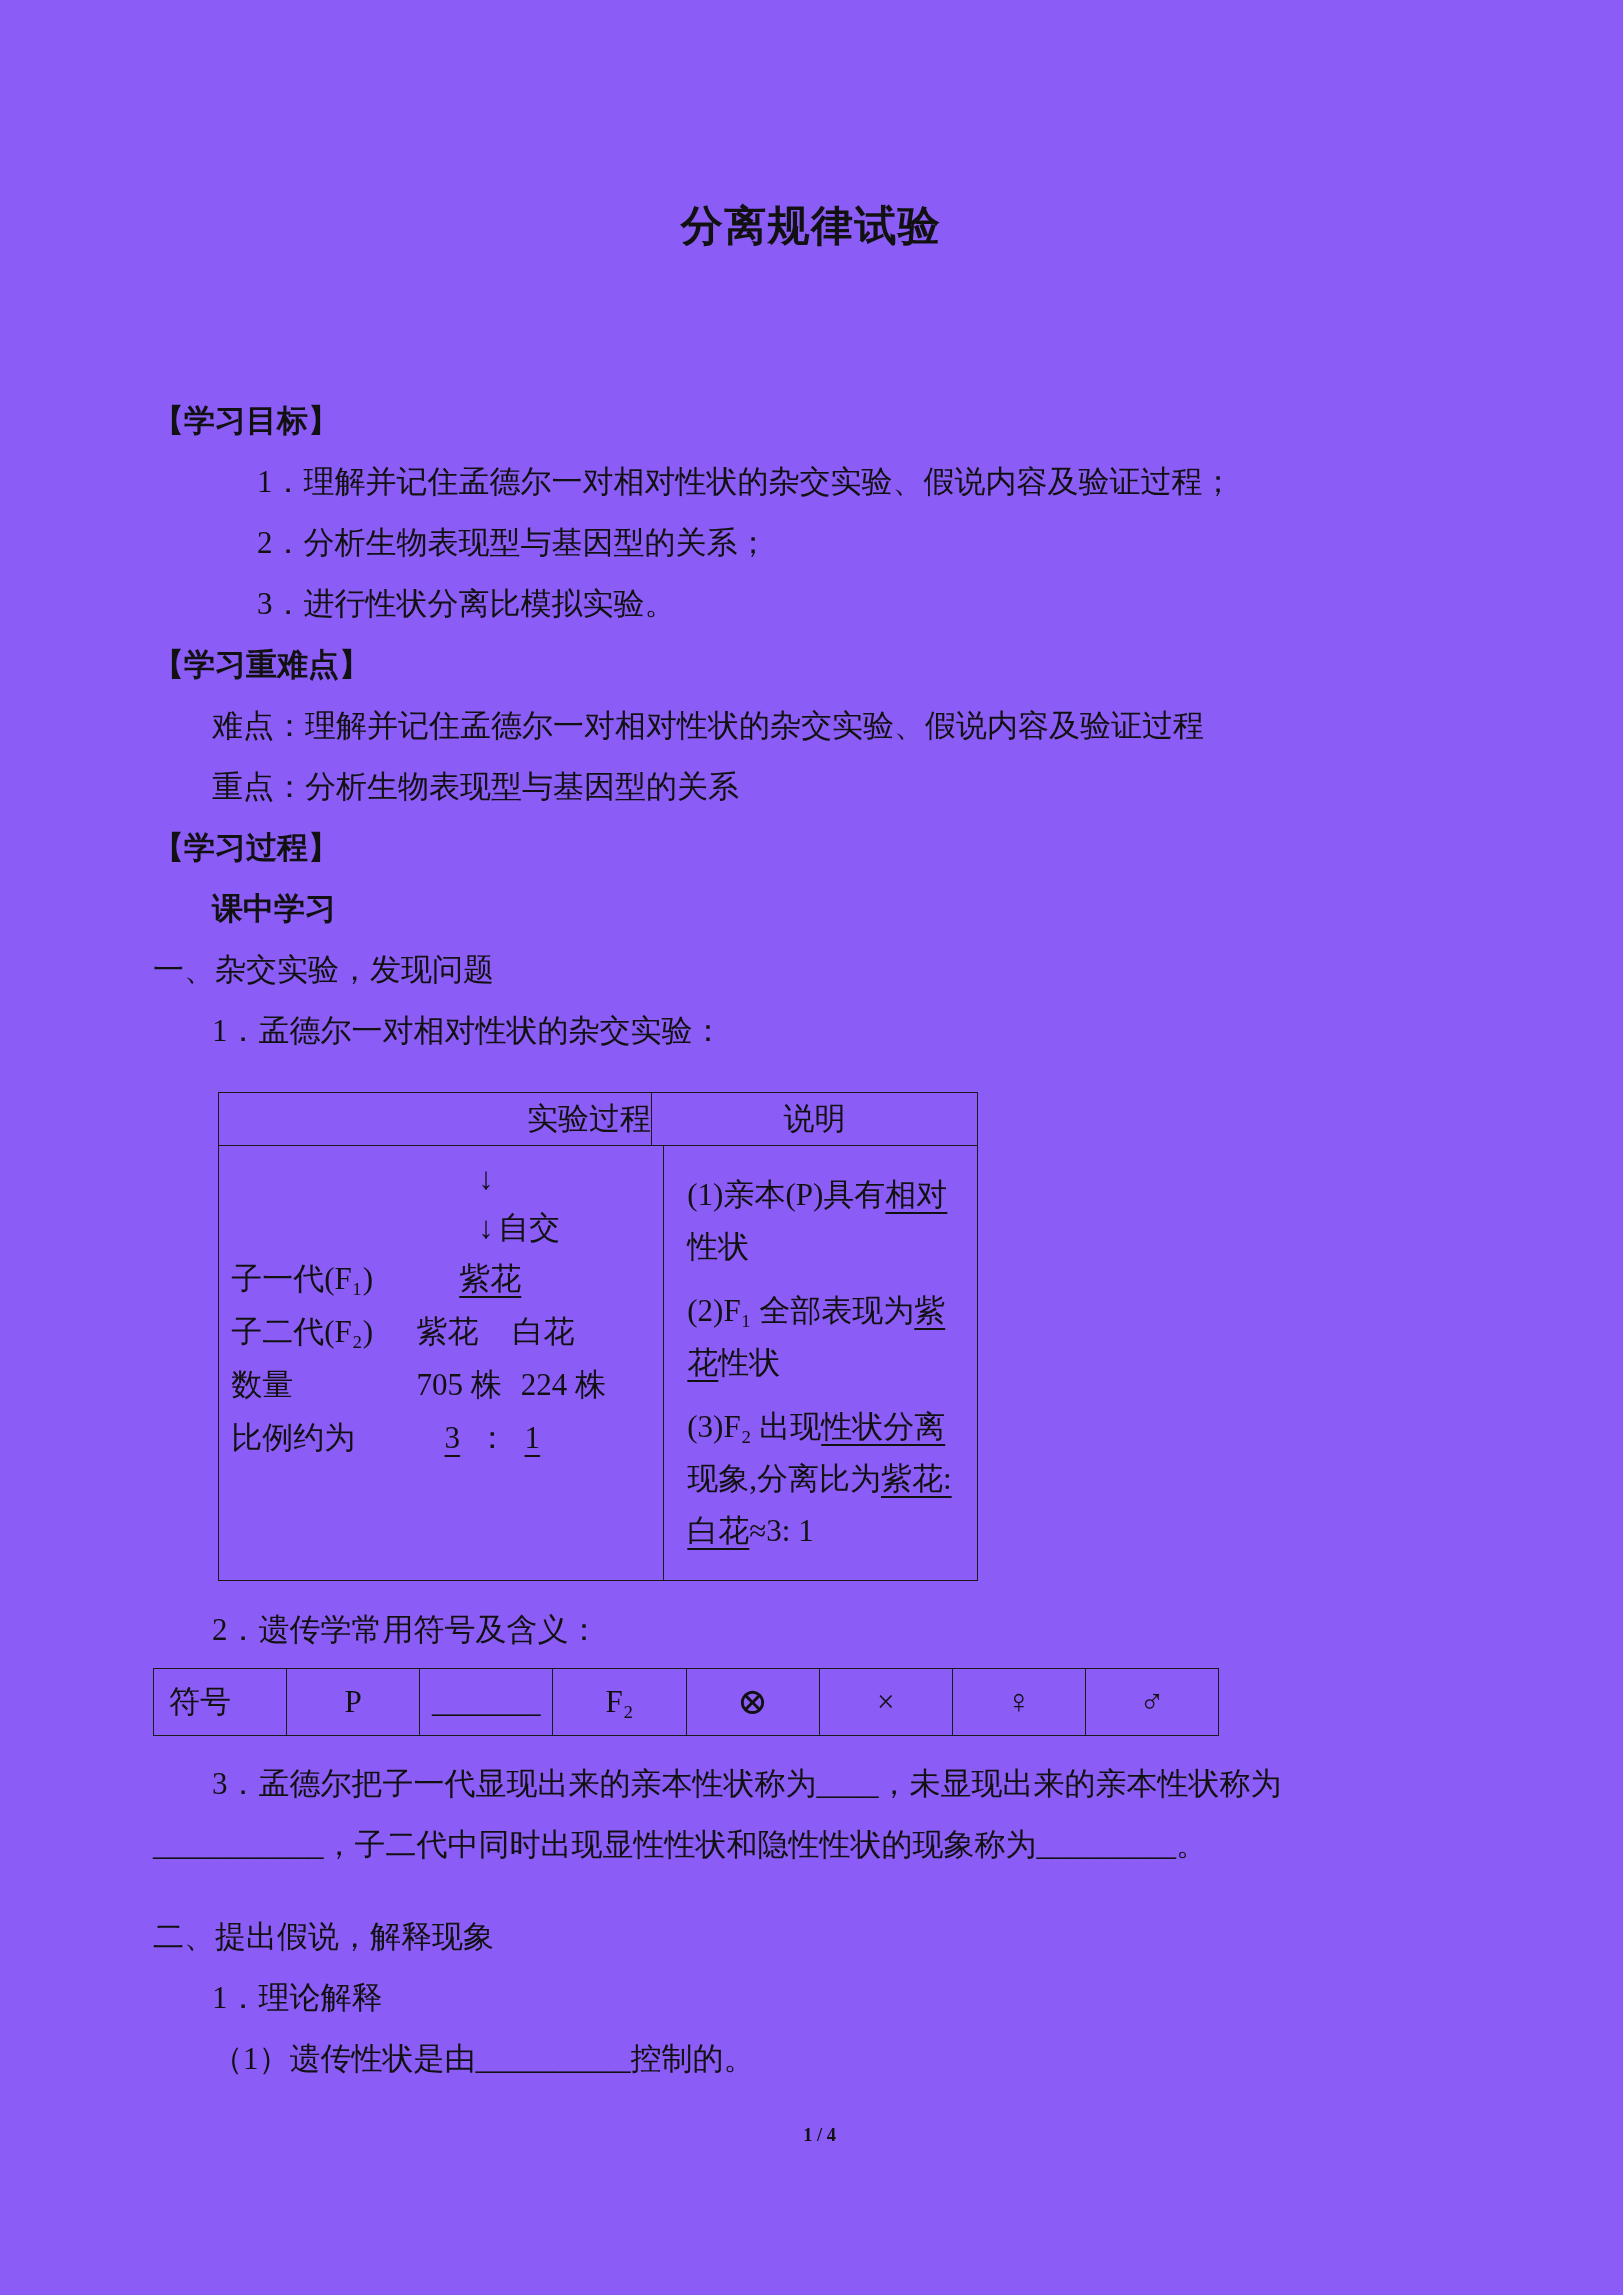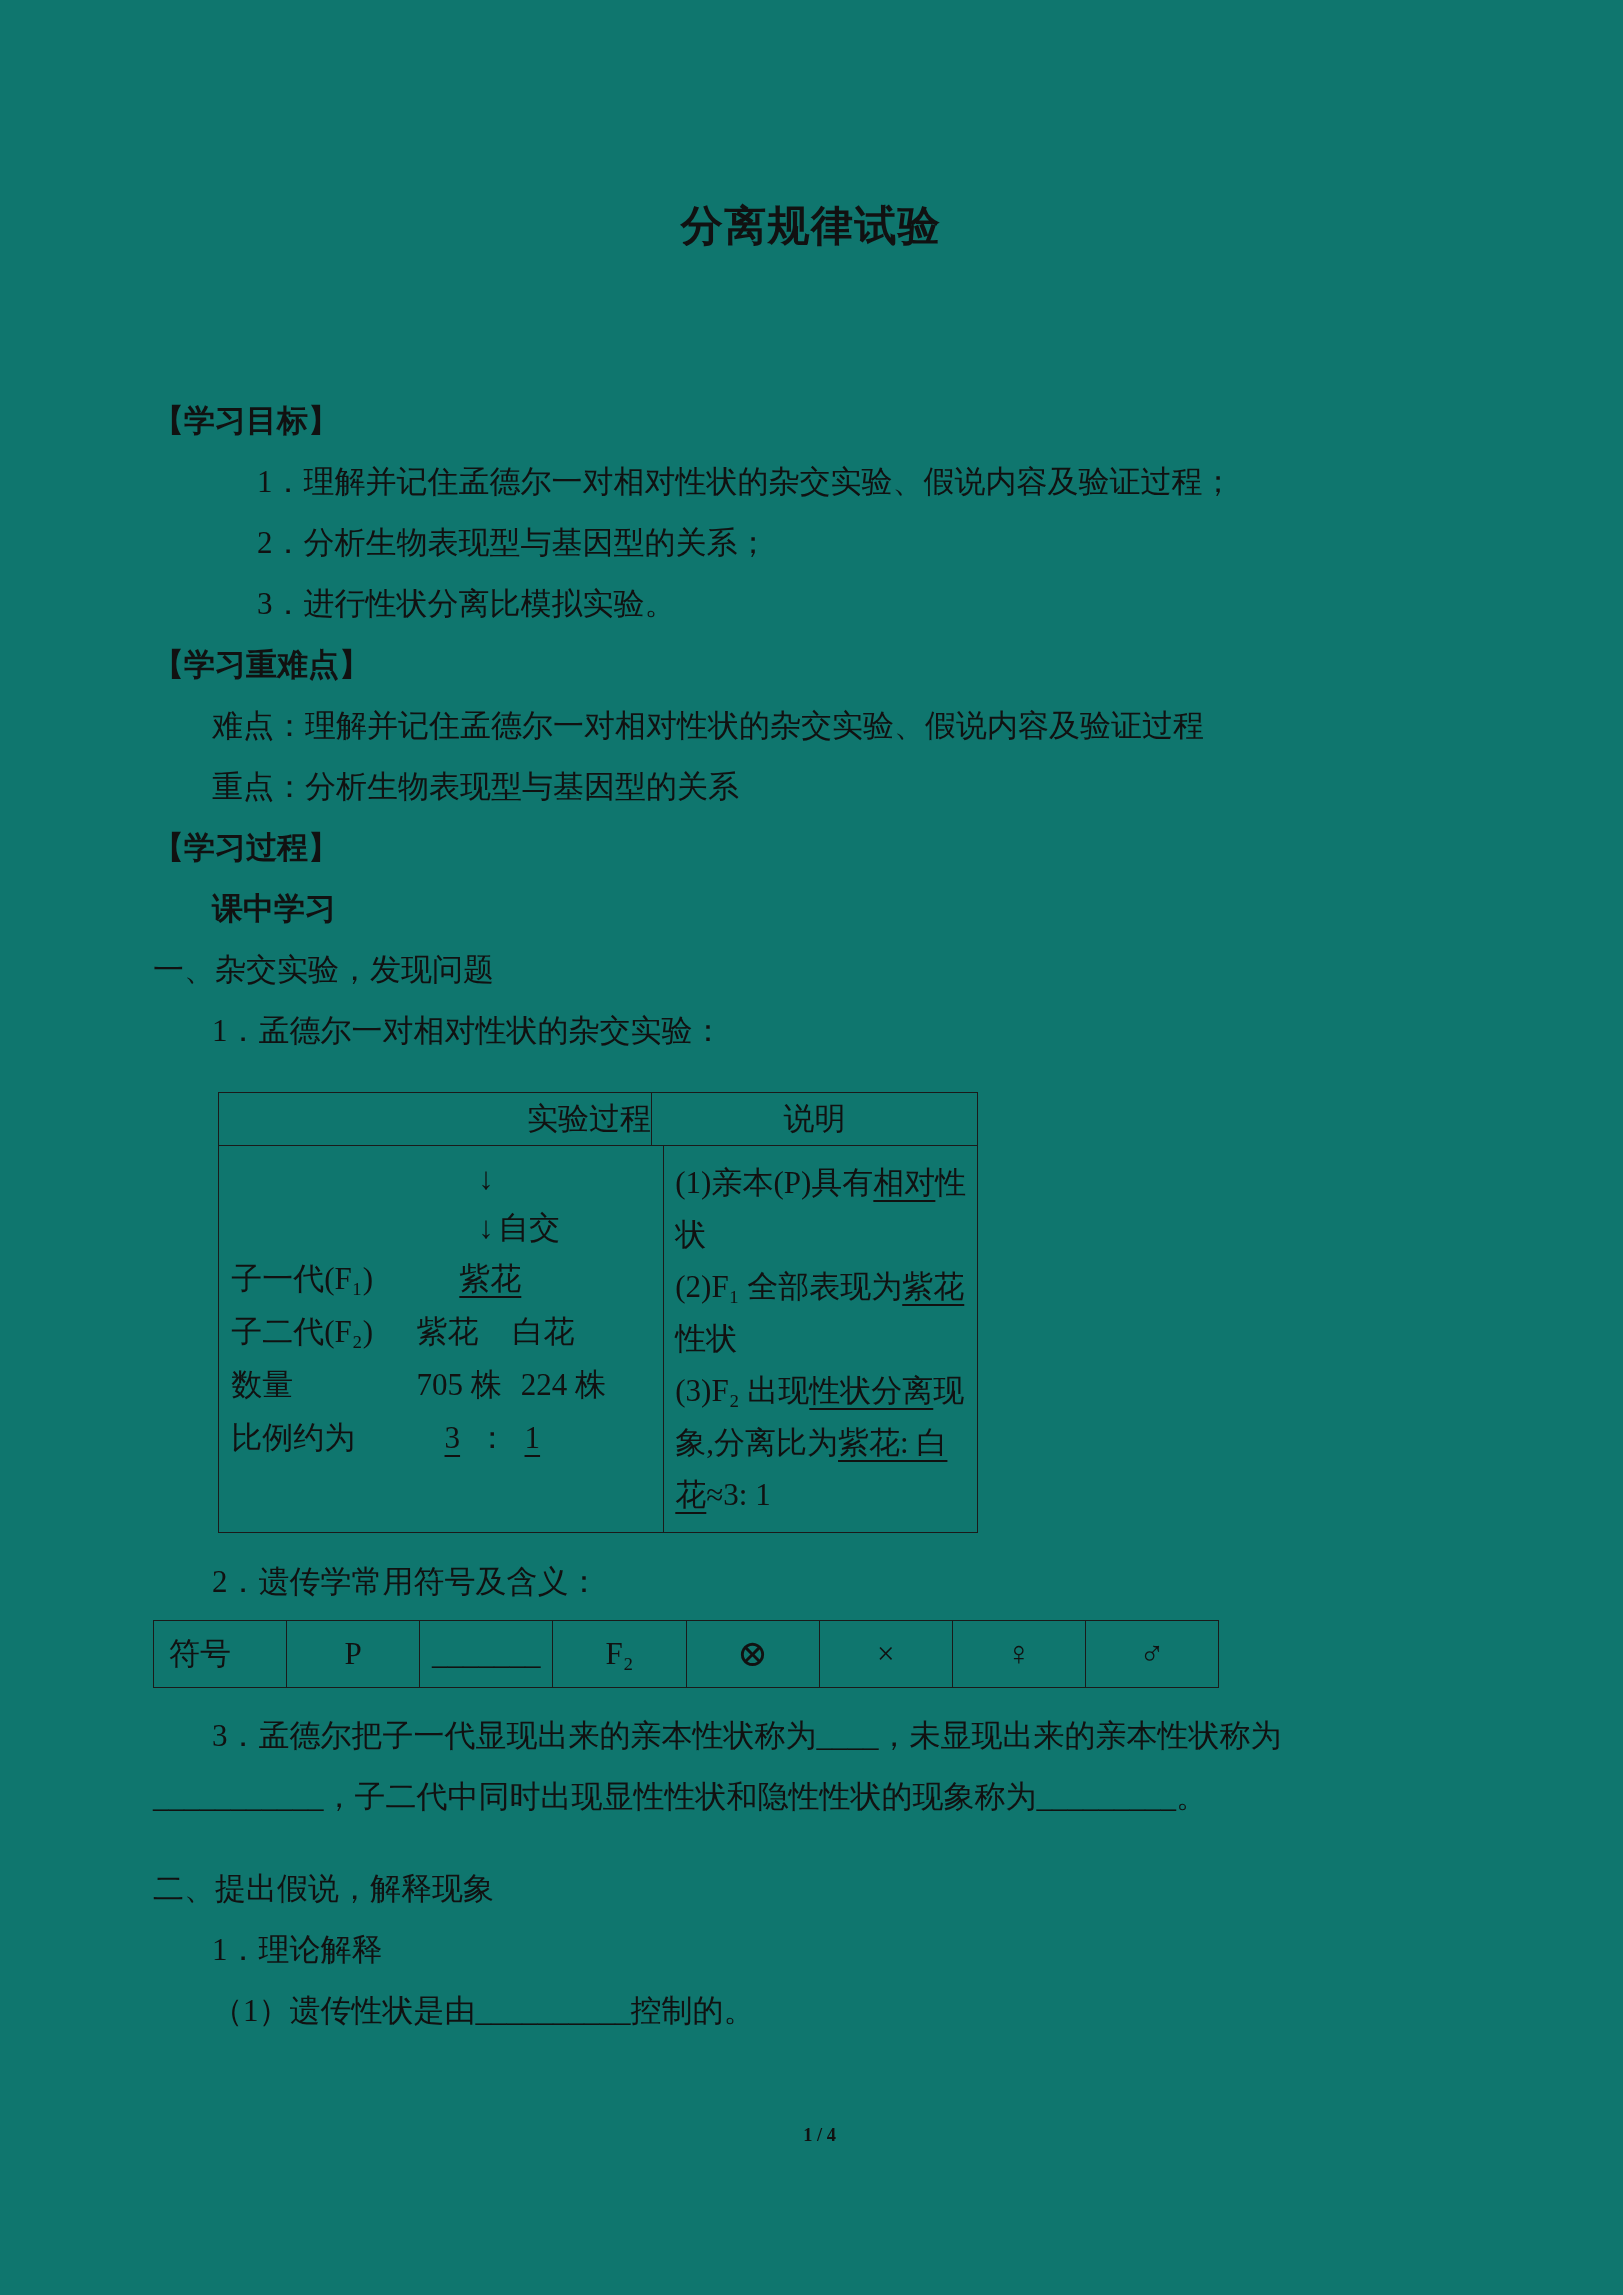--- a/index.html
+++ b/index.html
@@ -1,21 +1,21 @@
 <!DOCTYPE html>
 <html style="font-size:11px"><head>
 <meta charset="utf-8">
 <style>
   html,body{margin:0;padding:0;}
   body{
     width:1623px;height:2295px;background:#ffffff;color:#111;
     font-family:"Liberation Serif","DejaVu Serif",serif;font-size:31px;
   }
   .page{position:relative;width:1623px;height:2295px;box-sizing:border-box;
-    padding:198px 154px 0 153px;overflow:hidden;background:#0f766e;}
+    padding:198px 154px 0 153px;overflow:hidden;background:#8b5cf6;}
   .title{font-size:42px;font-weight:bold;text-align:center;margin:0 0 136px 0;letter-spacing:1.4px;}
   .line{line-height:61px;}
   .heading{font-weight:bold;}
   .bold{font-weight:bold;}
   .ind1{padding-left:59px;}
   .ind2{padding-left:104px;}
   .u{text-decoration:underline;text-decoration-thickness:1.7px;text-underline-offset:6.8px;text-decoration-skip-ink:none;}
   .digit{display:inline-block;width:30px;text-align:center;}
 
   
@@ -29,21 +29,21 @@
   .lbl{display:inline-block;width:175px;}
   .arrow-row{padding-left:247px;line-height:49px;}
   .selfx{margin-left:4.1px;}
   .vf1{margin-left:53px;}
   .va{margin-left:10.2px;}
   .vb{margin-left:34px;}
   .vb2{margin-left:19px;}
   .ra{margin-left:31px;}
   .rsep{margin:0 9.5px;}
   .exp-right{flex:1;padding:11px 9.5px 11px 11px;}
-  .note{margin:0;line-height:52px;}
+  .note{margin:12px;line-height:52px;}
 
   
   .mt20{margin-top:17.7px;}
   .sym-table{border-collapse:collapse;table-layout:fixed;width:1066px;margin-top:8px;}
   .sym-table td{border:1.7px solid #1a1a1a;text-align:center;vertical-align:middle;font-size:31px;}
   .sym-table tr:nth-child(1) td{height:64px;}
   .sym-table tr:nth-child(2) td{height:108px;}
   .sym-table td.first{text-align:left;padding-left:15px;}
   .sym-table tr:nth-child(1) td:nth-child(5){font-size:37px;}
   .sym-table tr:nth-child(1) td:nth-child(7),

